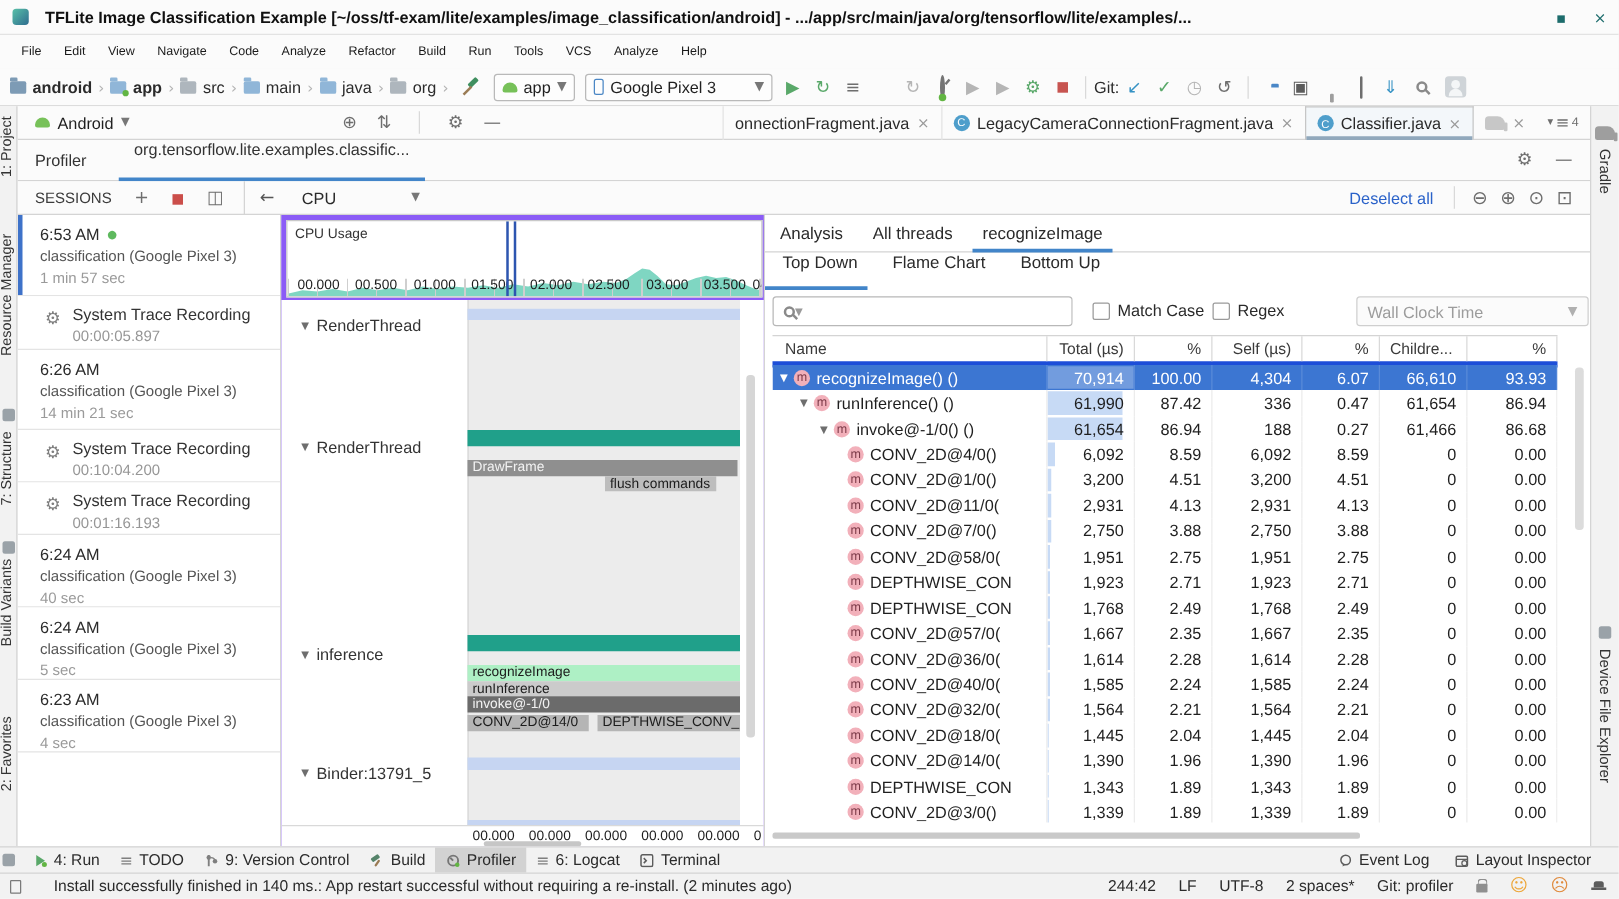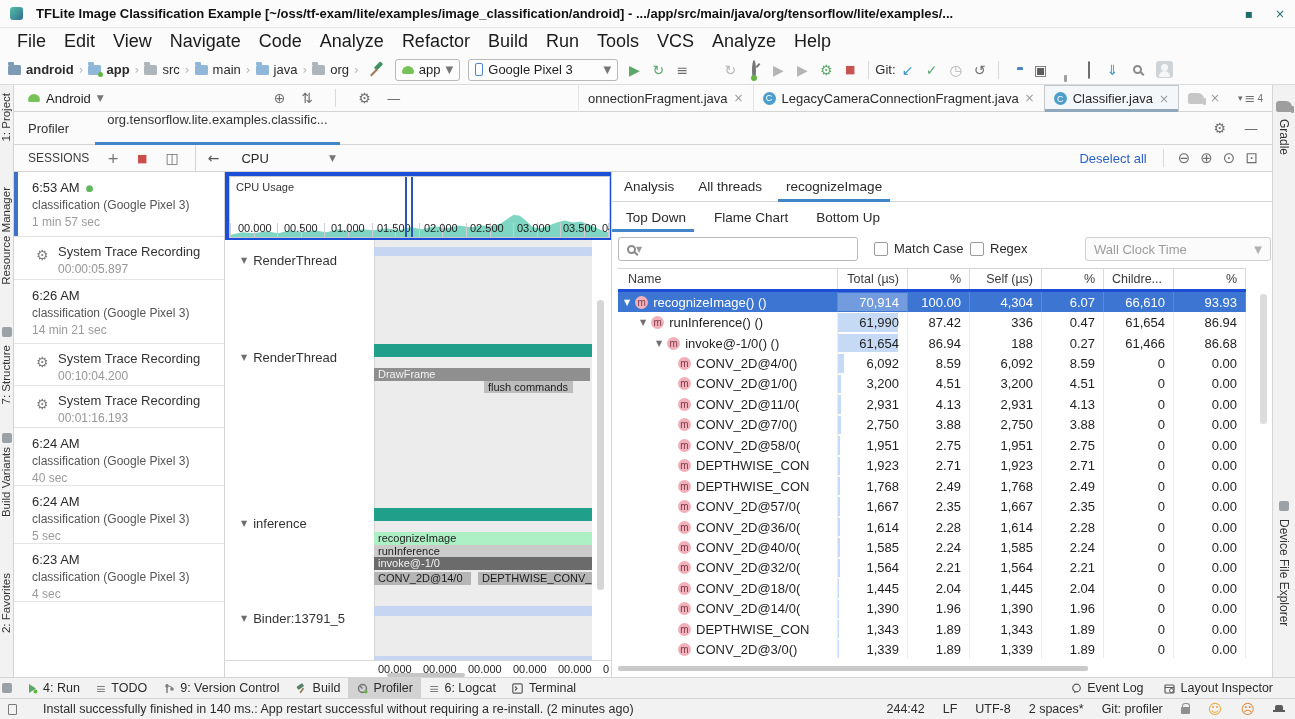--- a/index.html
+++ b/index.html
@@ -9,21 +9,21 @@
 .row{display:flex;align-items:center}
 .gl{font-family:"DejaVu Sans",sans-serif}
 
 .titlebar{left:0;top:0;width:1295px;height:28px;background:#fbfbfb;display:flex;align-items:center;padding:0 10px;border-bottom:1px solid #e3e3e3}
 .appicon{width:13px;height:13px;border-radius:3px;background:linear-gradient(135deg,#58c0a8,#2f6d8f);margin-right:13px}
 .wtitle{font-weight:bold;font-size:13px;color:#111;white-space:nowrap;overflow:hidden;flex:1}
 .winbtns{display:flex;gap:22px;margin-left:10px;color:#1d6c6c;font-size:12px}
 .winbtns span{cursor:default}
 
 .menubar{left:0;top:28px;width:1295px;height:27px;display:flex;align-items:center;padding-left:8px;background:#fbfbfb}
-.menu-item{padding:0 9px;font-size:18px;color:#1a1a1a}
+.menu-item{padding:0 9px;font-size:10px;color:#1a1a1a}
 
 .toolbar{left:0;top:55px;width:1295px;height:30px;background:#fbfbfb;border-bottom:1px solid #dcdcdc;display:flex;align-items:center;padding:0 8px}
 .crumb{display:flex;align-items:center;font-size:13px;color:#2b2b2b}
 .crumb .sep{color:#b5b5b5;margin:0 5px;font-size:12px}
 .folder{width:13px;height:10px;background:#90b6d8;border-radius:1.5px;position:relative;margin-right:5px;flex:0 0 auto}
 .folder::before{content:"";position:absolute;top:-3px;left:0;width:6px;height:3px;background:inherit;border-radius:1px 1px 0 0}
 .f-and{background:#7d9bb5}.f-gray{background:#aeb6bd}.f-app::after{content:"";position:absolute;right:-2px;bottom:-2px;width:5px;height:5px;border-radius:50%;background:#62b543}
 .combo{height:22px;border:1px solid #b9b9b9;border-radius:3px;background:#fdfdfd;display:flex;align-items:center;padding:0 6px;margin:0 4px;font-size:13px;gap:5px}
 .combo .car{color:#777;font-size:10px}
 .droid{width:12px;height:8px;background:#77c159;border-radius:6px 6px 2px 2px}
@@ -75,21 +75,21 @@
 .sess .t1{font-size:13px;color:#2b2b2b;margin:8px 0 0 18px;display:flex;align-items:center;gap:6px}
 .sess .dot{color:#5eb95e;font-size:9px}
 .sess .t2{font-size:12px;color:#555;margin:3px 0 0 18px}
 .sess .t3{font-size:12px;color:#9a9a9a;margin:3px 0 0 18px}
 .sess.sel{box-shadow:inset 4px 0 0 #3e72c9}
 .rec{position:absolute;left:0;width:211px;border-bottom:1px solid #e4e4e4;background:#fff}
 .rec .gear{position:absolute;left:22px;top:10px;color:#7f7f7f;font-size:14px}
 .rec .r1{position:absolute;left:44px;top:7px;font-size:13px;color:#333}
 .rec .r2{position:absolute;left:44px;top:25px;font-size:12px;color:#969696}
 
-.timeline{position:absolute;left:211px;top:0;width:387px;height:505px;background:#1d4ed8;border-right:1px solid #d4d4d4;overflow:hidden}
+.timeline{position:absolute;left:211px;top:0;width:387px;height:505px;background:#8b5cf6;border-right:1px solid #d4d4d4;overflow:hidden}
 .cpubox{position:absolute;left:4px;top:4px;width:381px;height:62px;background:#fff;border:1px solid #c9c9c9;overflow:hidden}
 .cpubox .cl{position:absolute;left:6px;top:4px;font-size:11px;color:#333}
 .cpu-svg{position:absolute;left:0;bottom:0;width:379px;height:58px}
 .tickrow{position:absolute;left:0;bottom:0;width:379px;height:14px;background-image:repeating-linear-gradient(to right,#cfcfcf 0 1px,transparent 1px 23.6px)}
 .ctick{position:absolute;bottom:3px;font-size:11px;color:#1d1d1d;background:transparent;white-space:nowrap}
 .marker{position:absolute;top:0;bottom:0;width:2px;background:#2d55b0}
 .threads{position:absolute;left:0;top:68px;width:387px;height:420px;background:#fff}
 .trackbg{position:absolute;left:149px;top:0;width:218px;height:420px;background:#ececec;border-left:1px solid #d6d6d6}
 .tname{position:absolute;left:16px;font-size:13px;color:#333;display:flex;align-items:center;gap:6px;white-space:nowrap}
 .tname .te{color:#6e6e6e;font-size:8px}
@@ -97,21 +97,21 @@
 .vscroll-t{position:absolute;left:372px;top:128px;width:7px;height:290px;background:#d6d6d6;border-radius:3px}
 .taxis{position:absolute;left:0;top:488px;width:387px;height:17px;background:#fff;border-top:1px solid #d9d9d9}
 .taxis span{position:absolute;top:2px;font-size:11px;color:#1d1d1d;white-space:nowrap}
 .hscroll-t{position:absolute;left:162px;top:501px;width:78px;height:4px;background:#c6c6c6;border-radius:2px}
 
 .analysis{position:absolute;left:598px;top:0;width:660px;height:505px;background:#fff}
 .atabs{position:absolute;left:0;top:0;width:660px;height:30px;border-bottom:1px solid #d4d4d4;display:flex;align-items:center}
 .atab{position:relative;height:30px;display:flex;align-items:center;padding:0 12px;font-size:13.5px;color:#2a2a2a}
 .atab.active::after{content:"";position:absolute;left:4px;right:4px;bottom:0;height:3px;background:#4285c9}
 .subtabs{position:absolute;left:0;top:30px;width:660px;height:30px;display:flex;align-items:center}
-.stab{position:relative;height:30px;display:flex;align-items:center;padding:0 14px;font-size:13.5px;color:#2a2a2a}
+.stab{position:relative;height:30px;display:flex;padding:0 14px;font-size:13.5px;color:#2a2a2a}
 .stab.active::after{content:"";position:absolute;left:0;right:6px;bottom:0;height:3px;background:#4285c9}
 .filterrow{position:absolute;left:0;top:60px;width:660px;height:34px;display:flex;align-items:center}
 .search{position:absolute;left:6px;top:5px;width:240px;height:24px;border:1px solid #b8b8b8;border-radius:3px;background:#fff;display:flex;align-items:center}
 .search input{border:none;outline:none;flex:1;height:20px;font-size:13px;font-family:inherit}
 .search .car{color:#9a9a9a;font-size:8px;margin-right:6px;margin-left:-4px}
 .chk{position:absolute;top:9px;display:flex;align-items:center;gap:6px;font-size:13px;color:#2a2a2a}
 .chk .box{width:14px;height:14px;border:1px solid #9a9a9a;border-radius:2px;background:#fff}
 .clock{position:absolute;left:473px;top:5px;width:186px;height:24px;border:1px solid #cfcfcf;border-radius:3px;background:#fbfbfb;color:#9c9c9c;display:flex;align-items:center;padding:0 8px;font-size:13px}
 .clock .car{margin-left:auto;color:#b0b0b0;font-size:10px}
 .thead{position:absolute;left:6px;top:96px;width:628px;height:26px;border-top:1px solid #d4d4d4;border-bottom:5px solid #1d4ed8;display:flex;font-size:12.5px;color:#3a3a3a}

